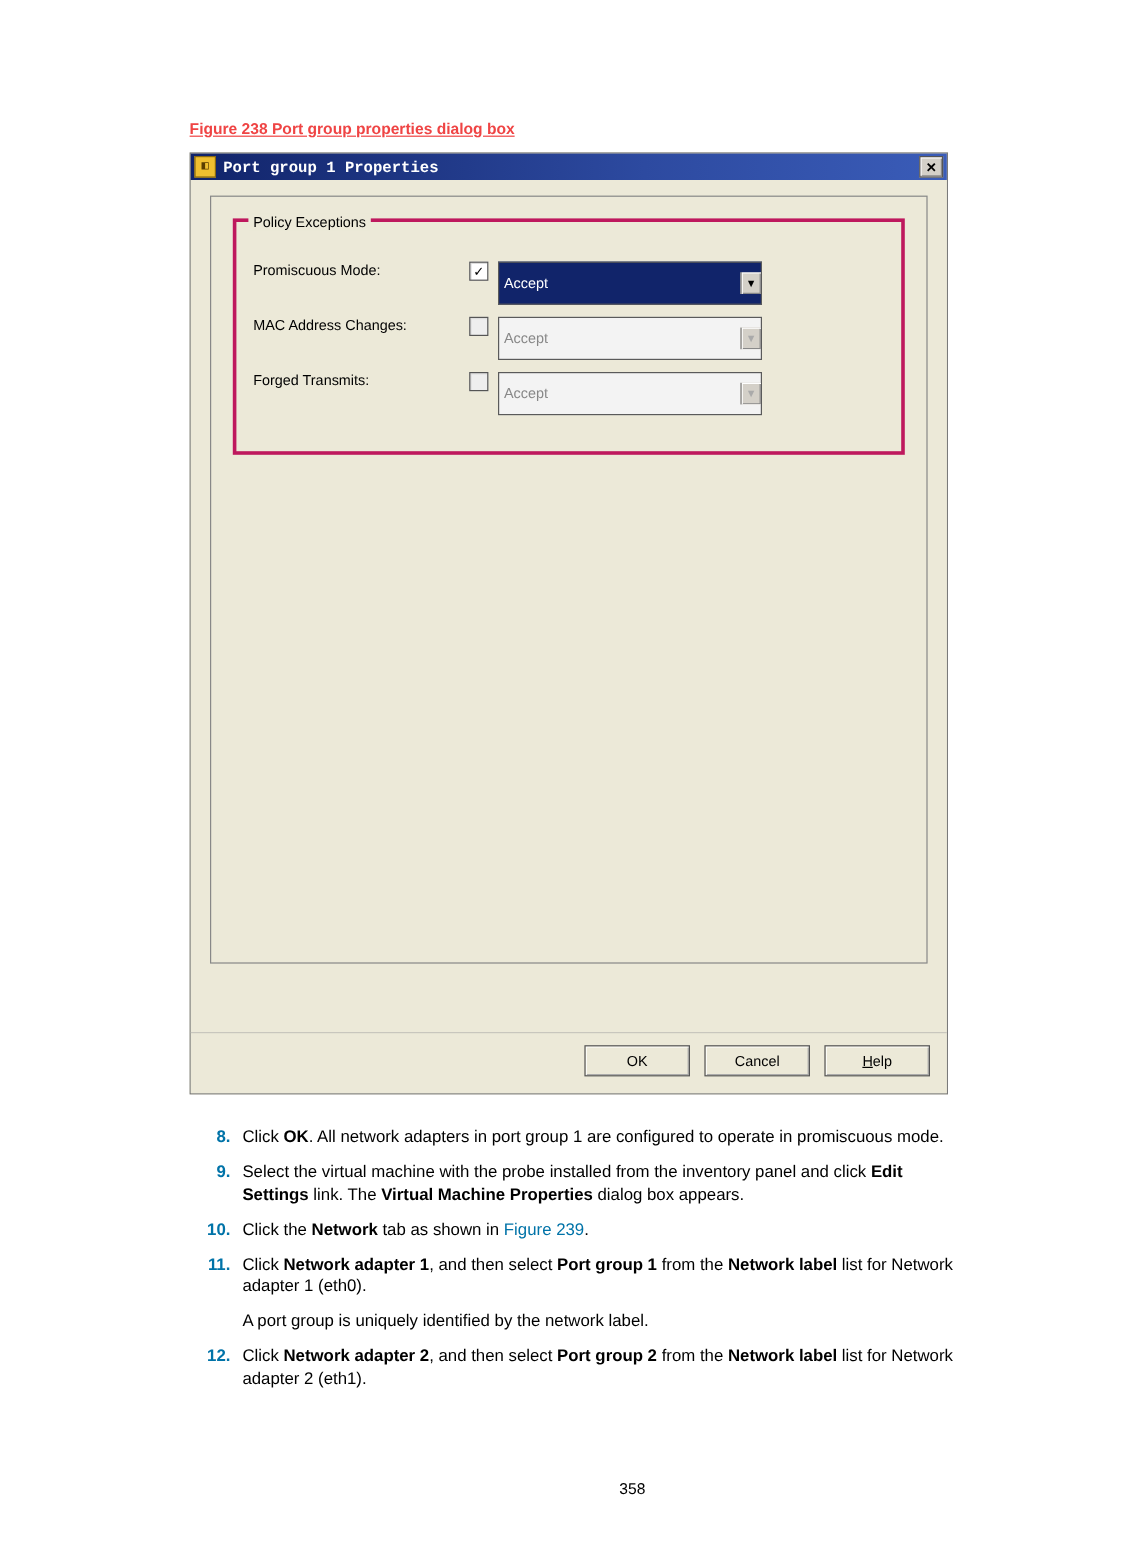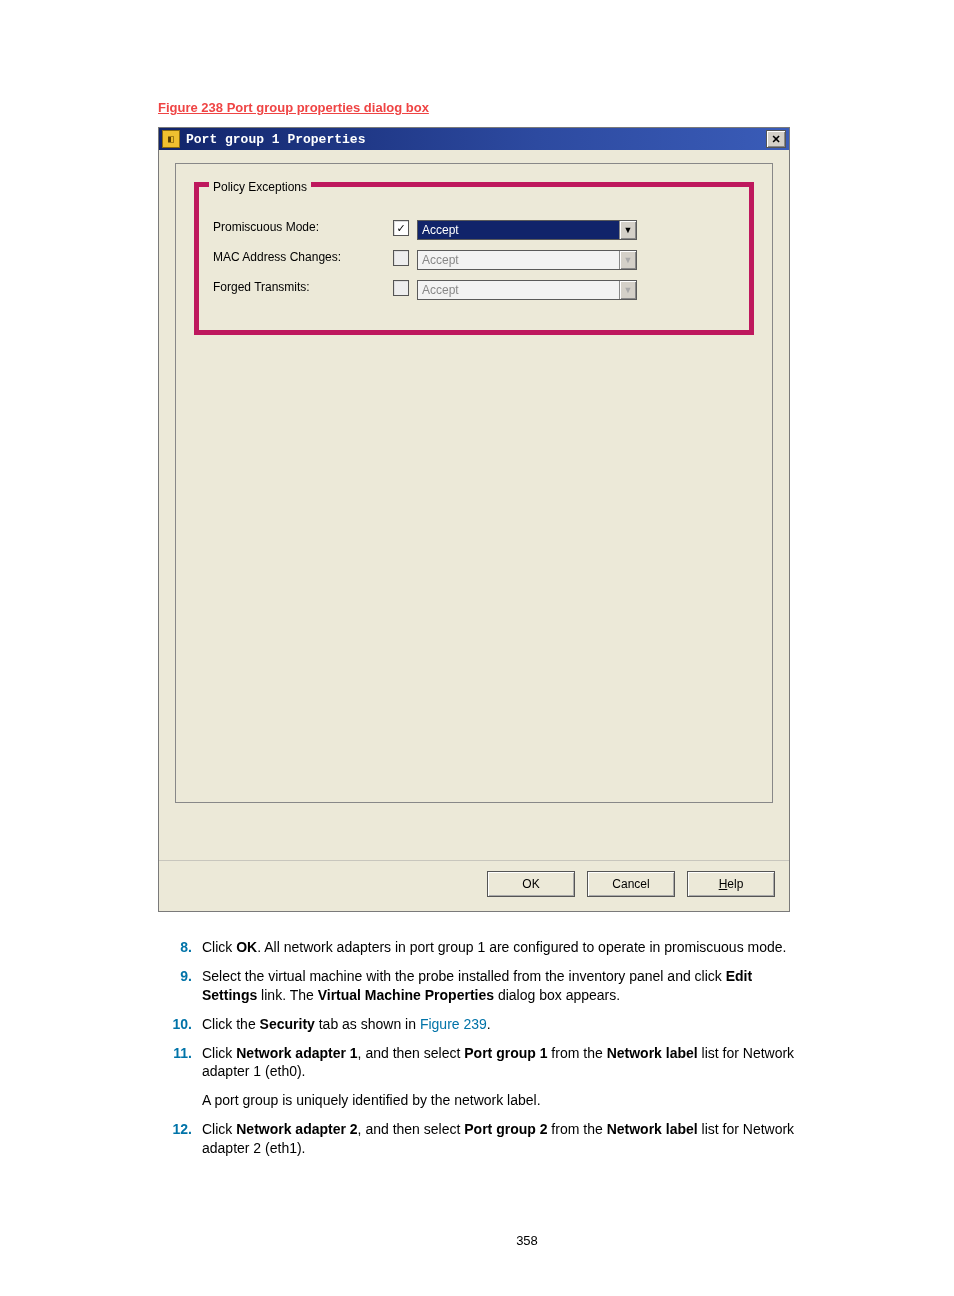--- a/index.html
+++ b/index.html
@@ -103,21 +103,21 @@
   .tab-panel {
     border: 1px solid #888;
     height: 640px;
     padding: 14px 18px;
     background: #ece9d8;
     position: relative;
     top: 1px;
     box-sizing: border-box;
   }
   .fieldset {
-    border: 5px solid #be185d;
+    border: 3px solid #be185d;
     padding: 18px 14px 20px 14px;
     margin-top: 4px;
   }
   .legend {
     font-family: Tahoma, sans-serif;
     font-size: 12px;
     background: #ece9d8;
     padding: 0 4px;
     position: relative;
     top: -26px;
@@ -141,21 +141,21 @@
     margin-right: 8px;
     display: flex;
     align-items: center;
     justify-content: center;
     font-size: 11px;
     cursor: pointer;
   }
   .row .cb.disabled { background: #eee; color:#999; cursor:default;}
   .row .select {
     flex: 0 0 220px;
-    height: 20px;
+    height: 36px;
     border: 1px solid #5a5a5a;
     display: flex;
     align-items: center;
     justify-content: space-between;
     font-size: 12px;
     box-sizing: border-box;
     padding-left: 4px;
     cursor: pointer;
   }
   .row .select.selected {
@@ -302,21 +302,21 @@
     <div class="step">
       <div class="num">9.</div>
       <div class="body">
         <span>Select the virtual machine with the probe installed from the inventory panel and click </span><b>Edit Settings</b><span> link. The </span><b>Virtual Machine Properties</b><span> dialog box appears.</span>
       </div>
     </div>
 
     <div class="step">
       <div class="num">10.</div>
       <div class="body">
-        <span>Click the </span><b>Security</b><span> tab as shown in </span><span class="link">Figure 239</span><span>.</span>
+        <span>Click the </span><b>Network</b><span> tab as shown in </span><span class="link">Figure 239</span><span>.</span>
       </div>
     </div>
 
     <div class="step">
       <div class="num">11.</div>
       <div class="body">
         <span>Click </span><b>Network adapter 1</b><span>, and then select </span><b>Port group 1</b><span> from the </span><b>Network label</b><span> list for Network adapter 1 (eth0).</span>
       </div>
     </div>
 

